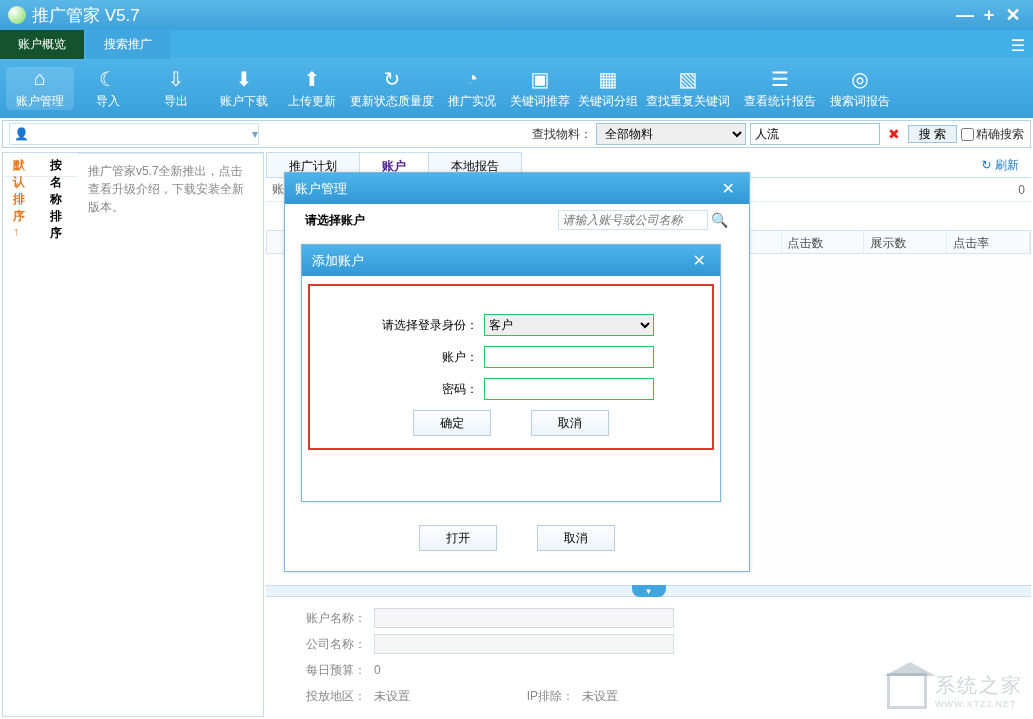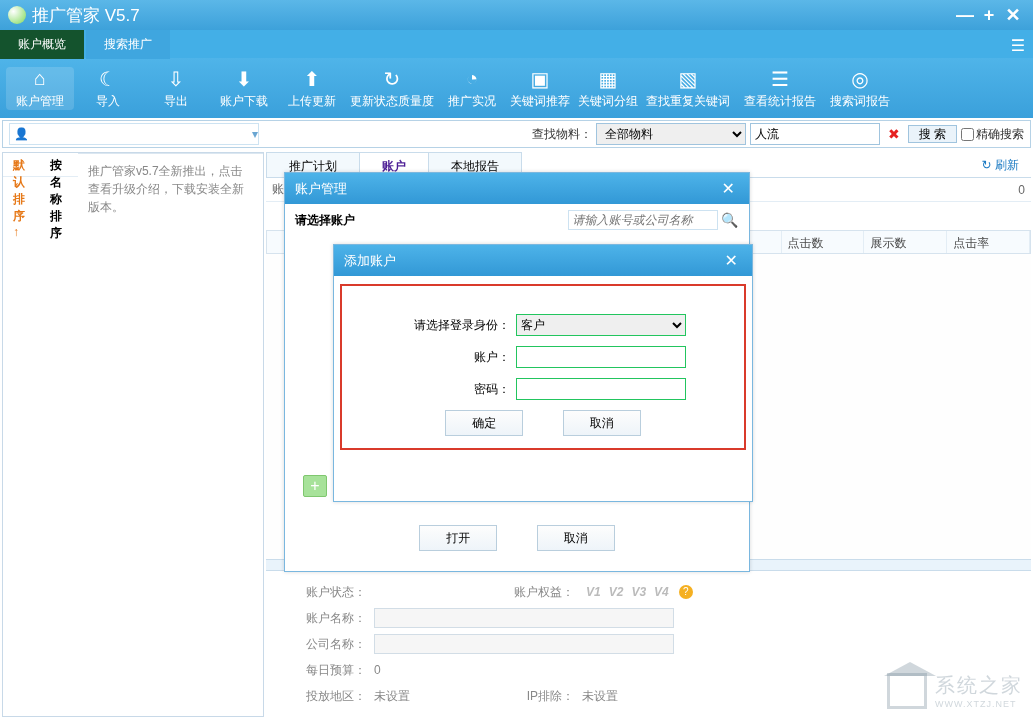--- a/index.html
+++ b/index.html
@@ -73,29 +73,29 @@
 .vbadge { display: inline-block; font-style: italic; font-weight: bold; color: #bbb; margin: 0 4px; }
 .qmark { display:inline-block; width:14px; height:14px; border-radius:50%; background:#f5b021; color:#fff; text-align:center; line-height:14px; font-size:10px; margin-left:6px;}
 
 
 .dialog { position: absolute; background: #fff; border: 1px solid #7ab7df; box-shadow: 0 0 4px rgba(0,0,0,.15); }
 .dialog .dtitle { background: linear-gradient(#4db3e9,#3298d6); color: #fff; padding: 6px 10px; display: flex; align-items: center; }
 .dialog .dtitle .t { flex: 1; font-size: 13px; }
 .dialog .dtitle .x { font-size: 16px; cursor: pointer; padding: 0 4px; }
 
 .dlg1 { left: 284px; top: 172px; width: 466px; height: 400px; z-index: 10; }
-.dlg1 .hint { padding: 6px 10px; display:flex; align-items:center; }
+.dlg1 .hint { padding: 6px 20px; display:flex; align-items:center; }
 .dlg1 .hint b { flex:1; font-weight: bold; }
 .dlg1 .hint input { width: 150px; border:1px solid #cde2f1; height:20px; font-style: italic; color:#aaa; padding:0 4px;}
 .dlg1 .hint .sico { color:#2f91d1; margin-left:4px; font-size:14px; cursor:pointer;}
 .dlg1 .plus { position:absolute; left: 18px; bottom: 74px; width:24px; height:22px; border:1px solid #7fc76f; background:#a7e29a; color:#fff; text-align:center; line-height:20px; cursor:pointer; border-radius:2px; font-size:16px;}
 .dlg1 .btnrow { position:absolute; bottom: 20px; left:0; right:0; text-align:center; }
 .dlg1 .btnrow button, .dlg2 .btnrow button { width:78px; height:26px; border:1px solid #b9cedd; background:linear-gradient(#fdfdfd,#eef4f9); cursor:pointer; margin:0 18px; }
 
-.dlg2 { left: 333px; top: 244px; width: 420px; height: 258px; z-index: 20; }
+.dlg2 { left: 301px; top: 244px; width: 420px; height: 258px; z-index: 20; }
 .redbox { border: 2px solid #d93a2b; margin: 8px 6px; padding: 18px 10px 12px; }
 .frow { display:flex; align-items:center; justify-content:center; margin: 10px 0; }
 .frow label { width: 110px; text-align:right; margin-right:6px; }
 .frow select, .frow input { width: 170px; height: 22px; border:1px solid #22c55e; }
 .dlg2 .btnrow { text-align:center; margin-top: 10px; }
 
 .watermark { position:absolute; right:10px; bottom:10px; color:rgba(120,140,155,.35); display:flex; align-items:center; gap:8px; pointer-events:none; }
 .watermark .house { width:40px; height:36px; border:3px solid rgba(120,140,155,.35); position:relative; }
 .watermark .house::before { content:""; position:absolute; top:-14px; left:-6px; width:0; height:0; border-left:26px solid transparent; border-right:26px solid transparent; border-bottom:14px solid rgba(120,140,155,.35);}
 .watermark .txt1 { font-size:20px; letter-spacing:2px; }
@@ -219,30 +219,20 @@
       <div>展示数</div>
       <div>点击率</div>
     </div>
     <div class="rightbody"></div>
 
     <div class="splitter">
       <div class="grip">▾</div>
     </div>
 
     <div class="info">
-      <div class="row">
-        <label>账户状态：</label>
-        <span style="width:120px"></span>
-        <label>账户权益：</label>
-        <span class="vbadge">V1</span>
-        <span class="vbadge">V2</span>
-        <span class="vbadge">V3</span>
-        <span class="vbadge">V4</span>
-        <span class="qmark">?</span>
-      </div>
       <div class="row">
           <label>账户名称：</label>
           <input type="text" style="">
         </div>
       <div class="row">
           <label>公司名称：</label>
           <input type="text" style="">
         </div>
       <div class="row">
           <label>每日预算：</label>

